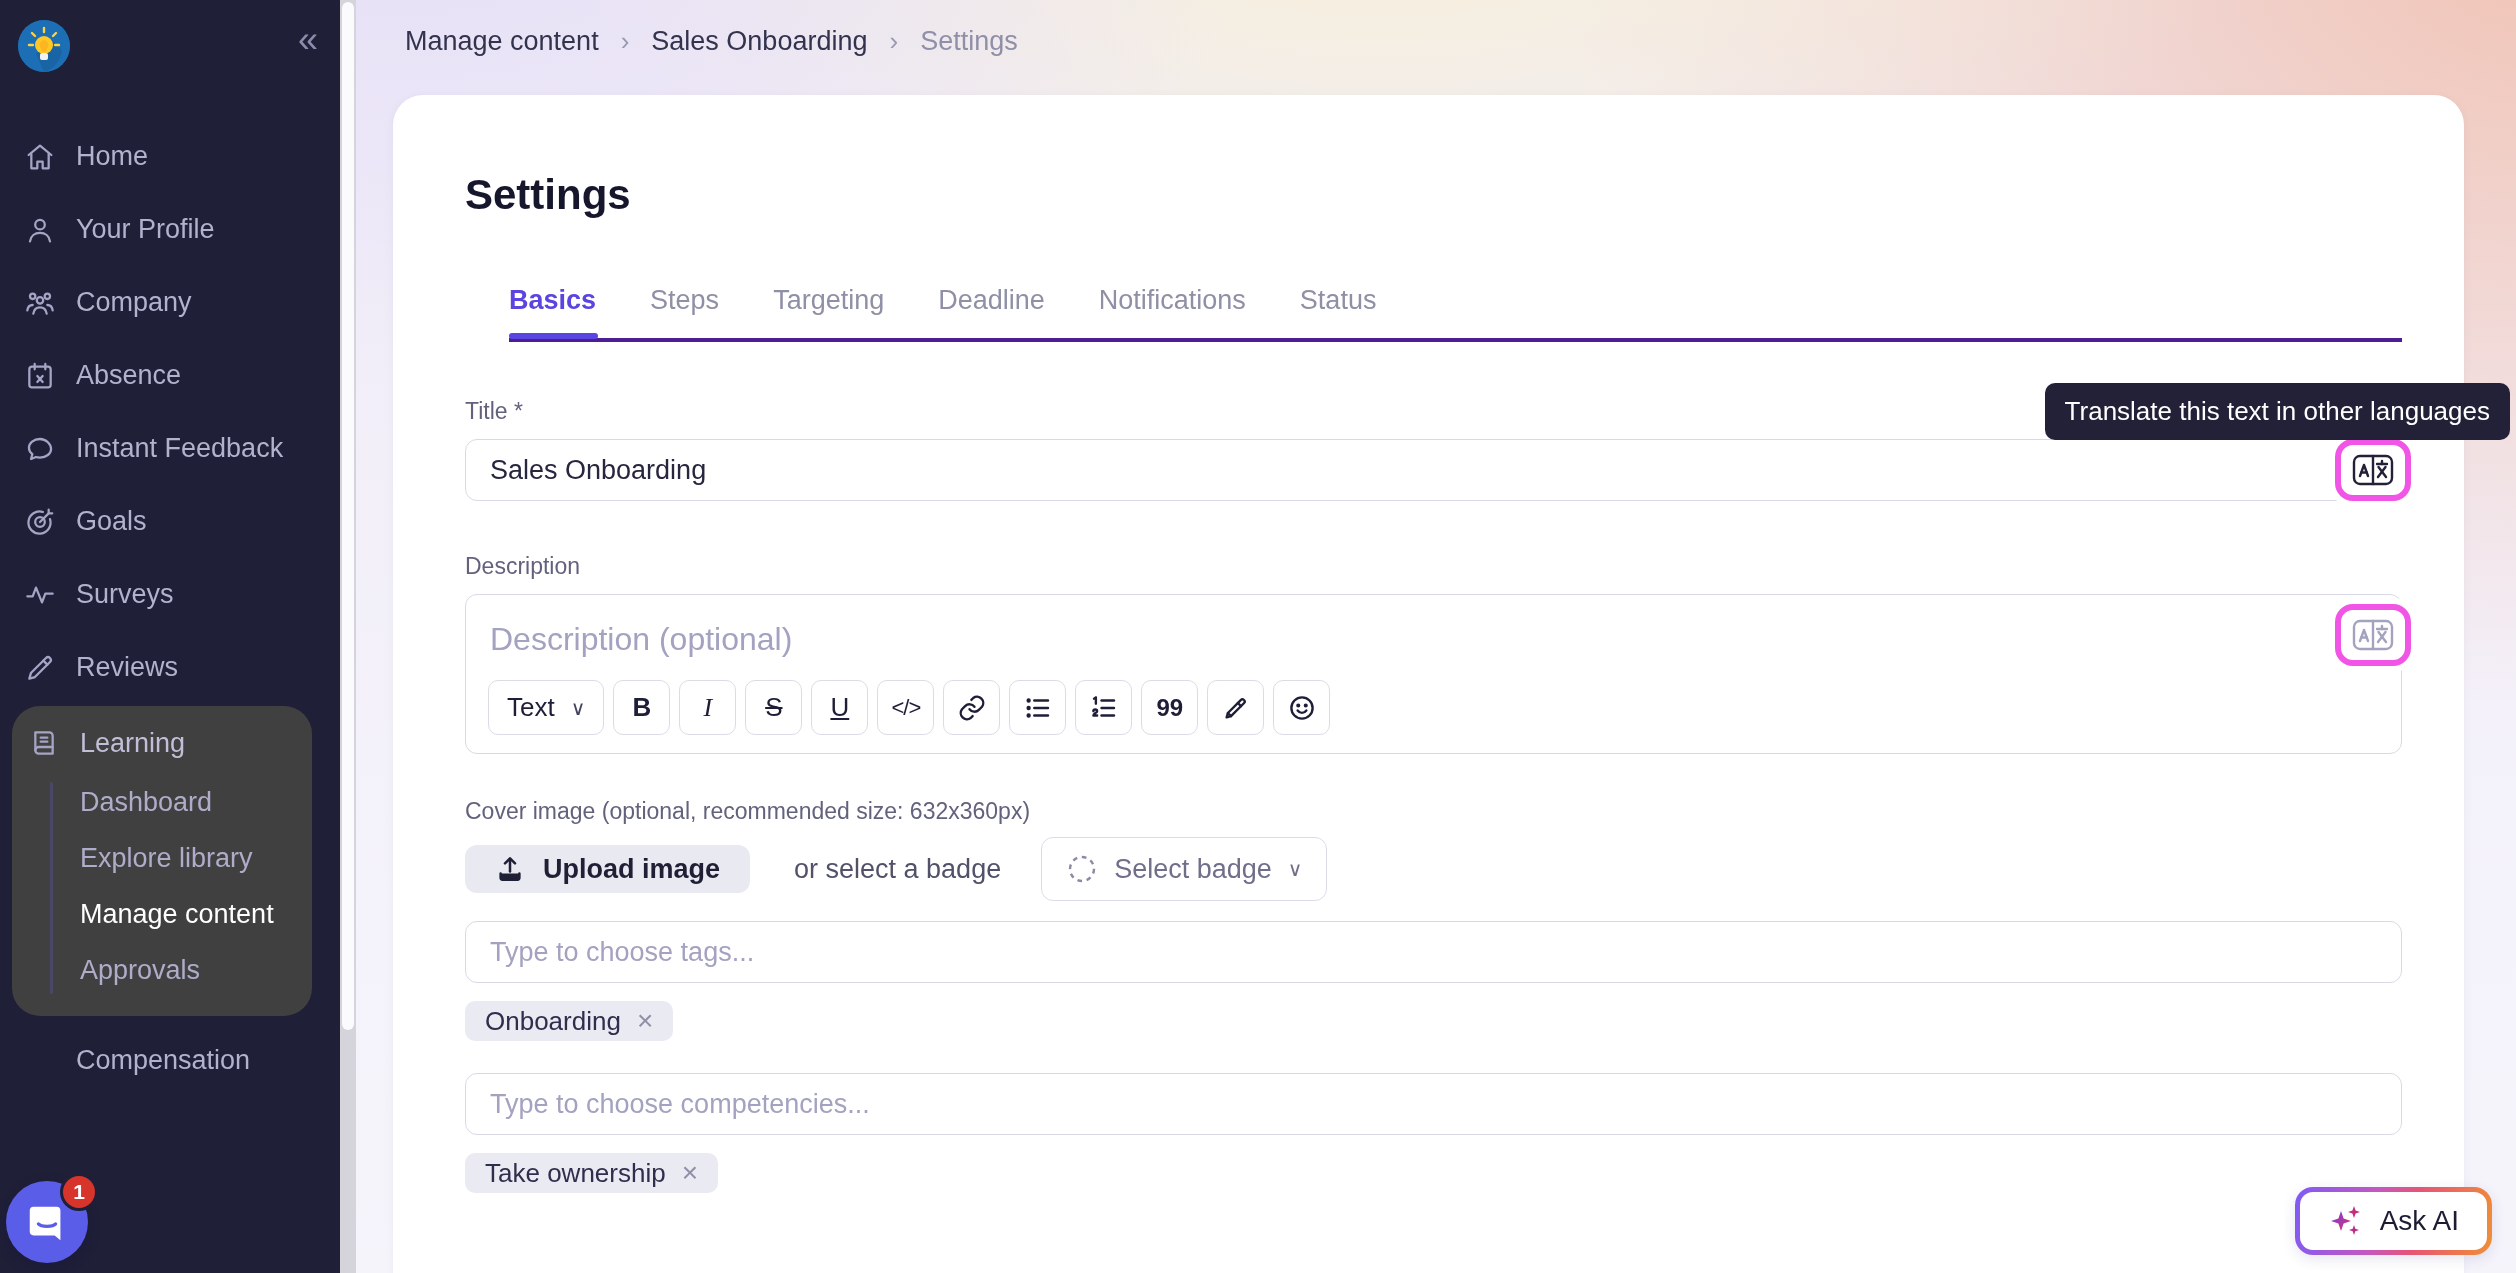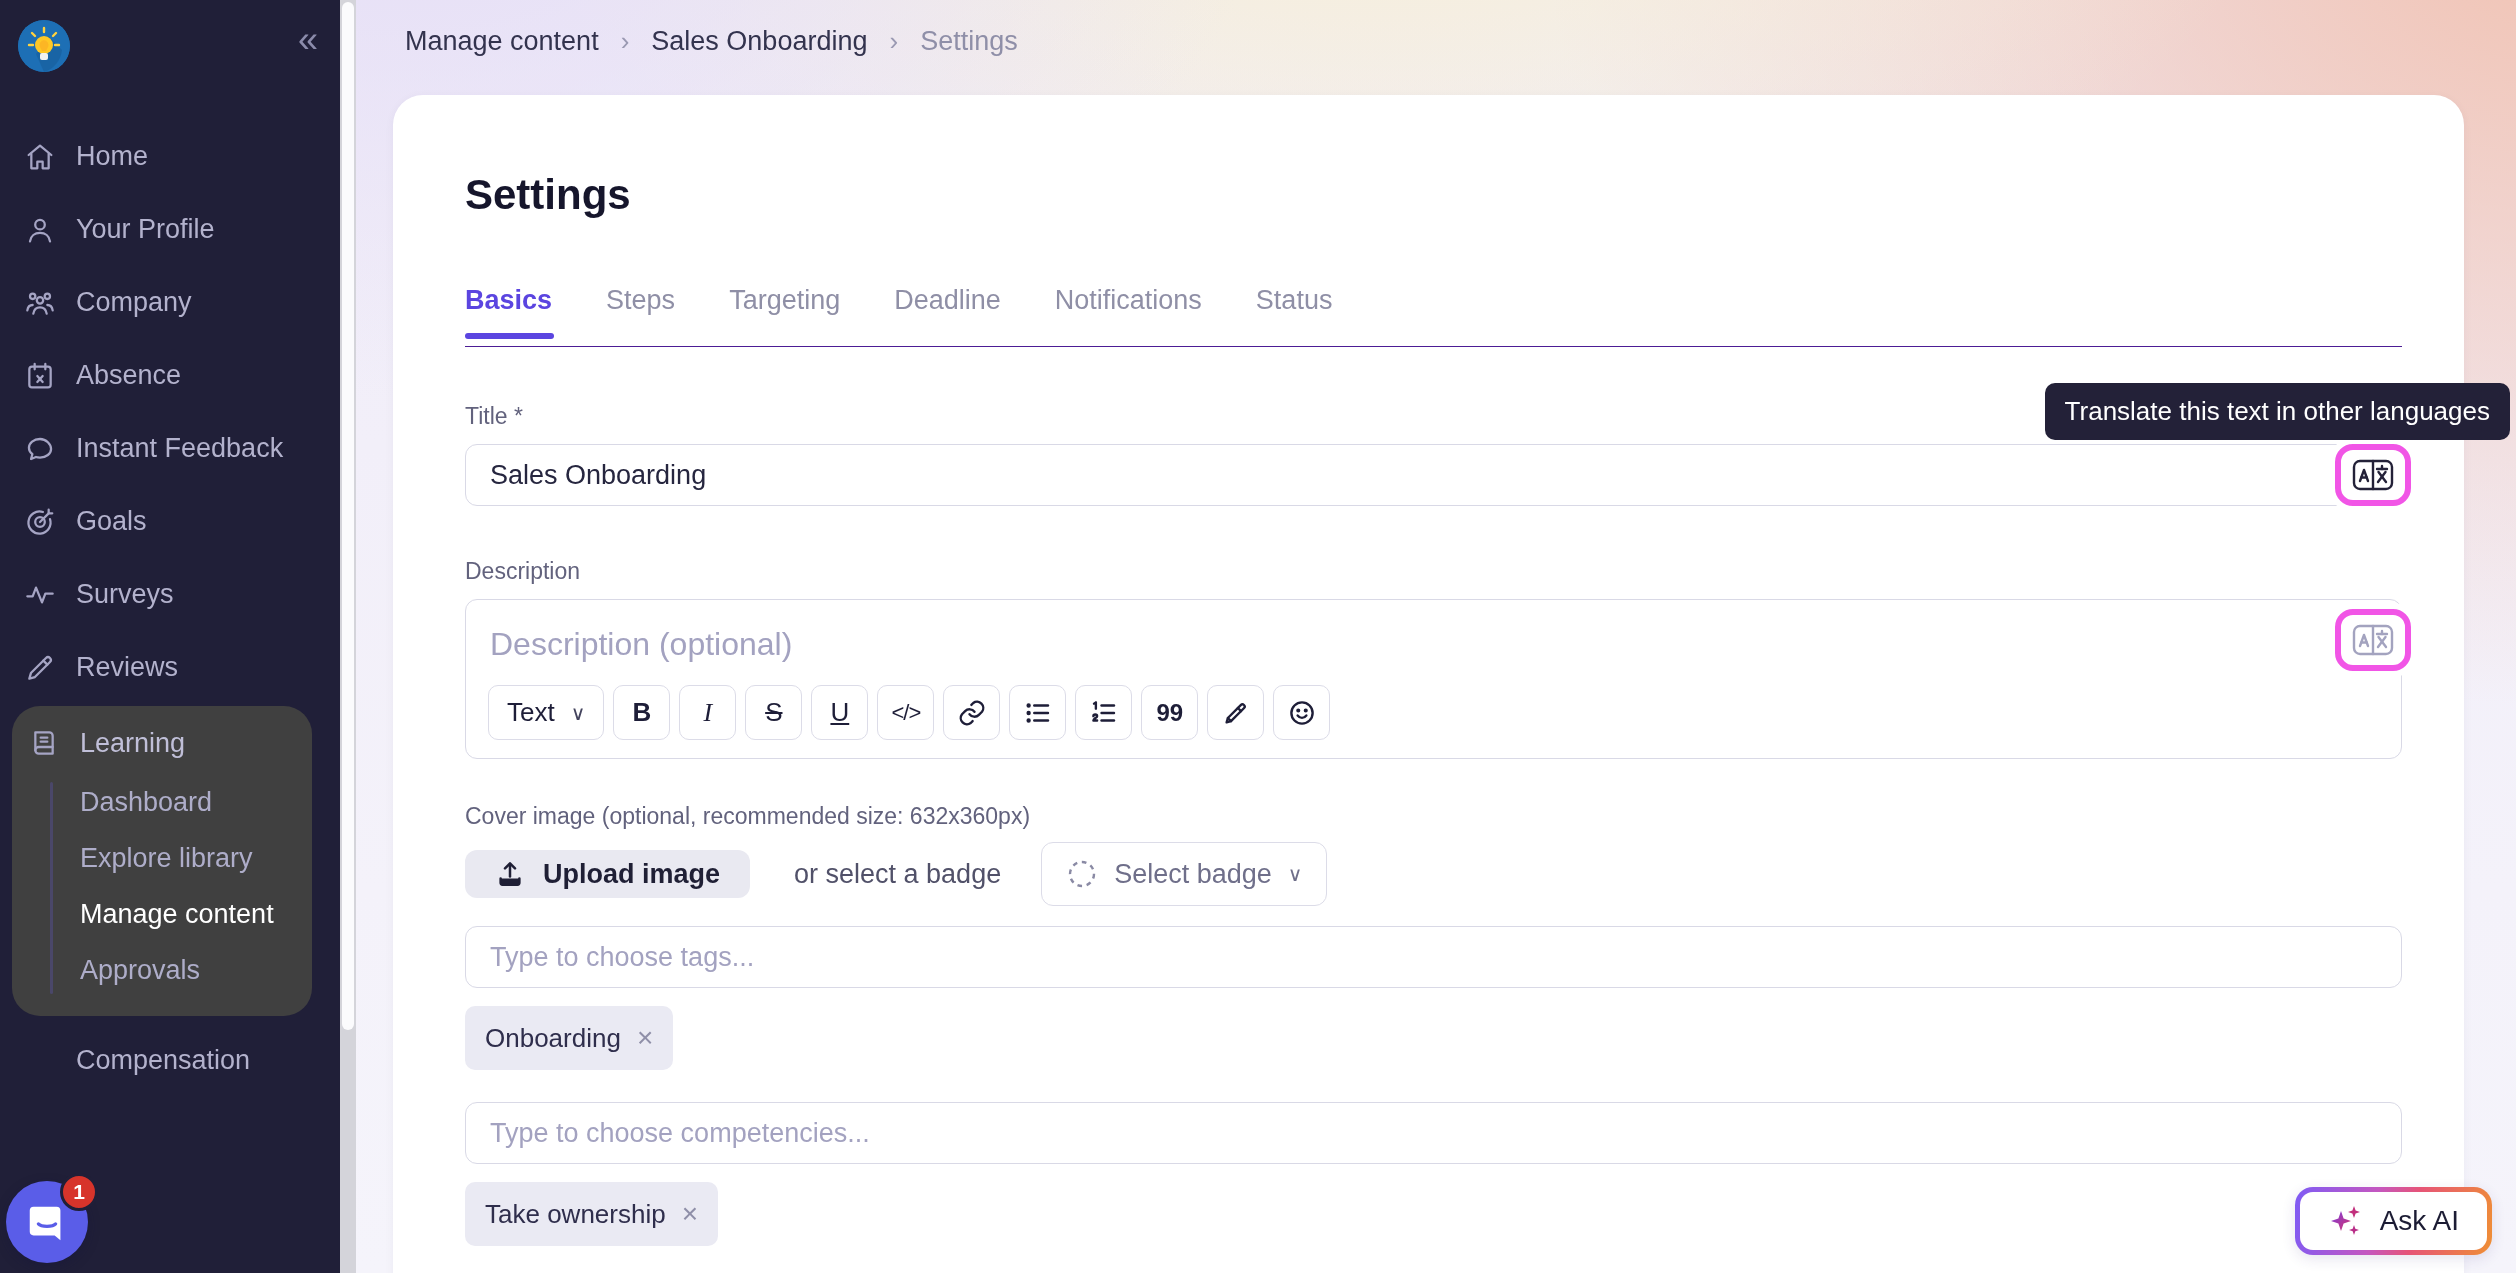--- a/index.html
+++ b/index.html
@@ -62,21 +62,21 @@
   .crumb.current { color:#8f8fa8; cursor:default; }
 
   
   .card {
     position:absolute; left:393px; top:95px; width:2071px; height:1240px;
     background:#ffffff; border-radius:30px; padding:76px 62px 0 72px;
     box-shadow:0 2px 10px rgba(40,40,80,0.05);
   }
   h1.page-title { font-size:42px; font-weight:bold; color:#16162c; margin-bottom:66px; }
 
-  .tabs { display:flex; gap:54px; border-bottom:1px solid #4c1d95; padding-bottom:30px; font-size:27px; color:#8f8fa6; }
+  .tabs { display:flex; gap:54px; border-bottom:4px solid #4c1d95; padding-bottom:22px; font-size:27px; color:#8f8fa6;margin-left:44px; }
   .tab { cursor:pointer; position:relative; }
   .tab.active { color:#5b45e0; font-weight:bold; }
   .tab.active::after {
     content:""; position:absolute; left:0; right:-2px; bottom:-23px; height:6px;
     background:#5b45e0; border-radius:3px;
   }
 
   .field-label { font-size:23px; color:#62627d; margin:52px 0 14px; }
   .field-label.first { margin-top:56px; }
 
@@ -131,21 +131,21 @@
   .or-text { font-size:27px; color:#515169; margin:0 40px 0 44px; }
   .select-badge {
     display:flex; align-items:center; gap:16px; height:64px; padding:0 24px;
     background:#fff; border:1px solid #dcdce8; border-radius:12px; font-size:27px;
     color:#6f6f8a; cursor:pointer;
   }
   .select-badge svg { width:32px; height:32px; stroke:#8a8aa4; stroke-width:1.8; fill:none; }
   .select-badge .chev { font-size:20px; color:#6f6f8a; }
 
   .chip {
-    display:inline-flex; align-items:center; gap:16px; height:64px; padding:0 20px;
+    display:inline-flex; align-items:center; gap:16px; height:40px; padding:0 20px;
     background:#eaeaf3; border-radius:10px; font-size:26px; color:#2f2e4c; margin-top:18px;
   }
   .chip .chip-x { color:#8f8fa8; font-size:28px; cursor:pointer; line-height:1; }
 
   .mt32 { margin-top:32px; }
 
   
   .tooltip {
     position:absolute; top:383px; right:6px; background:#232138; color:#fff;
     font-size:26px; padding:13px 20px; border-radius:10px; white-space:nowrap; z-index:30;

